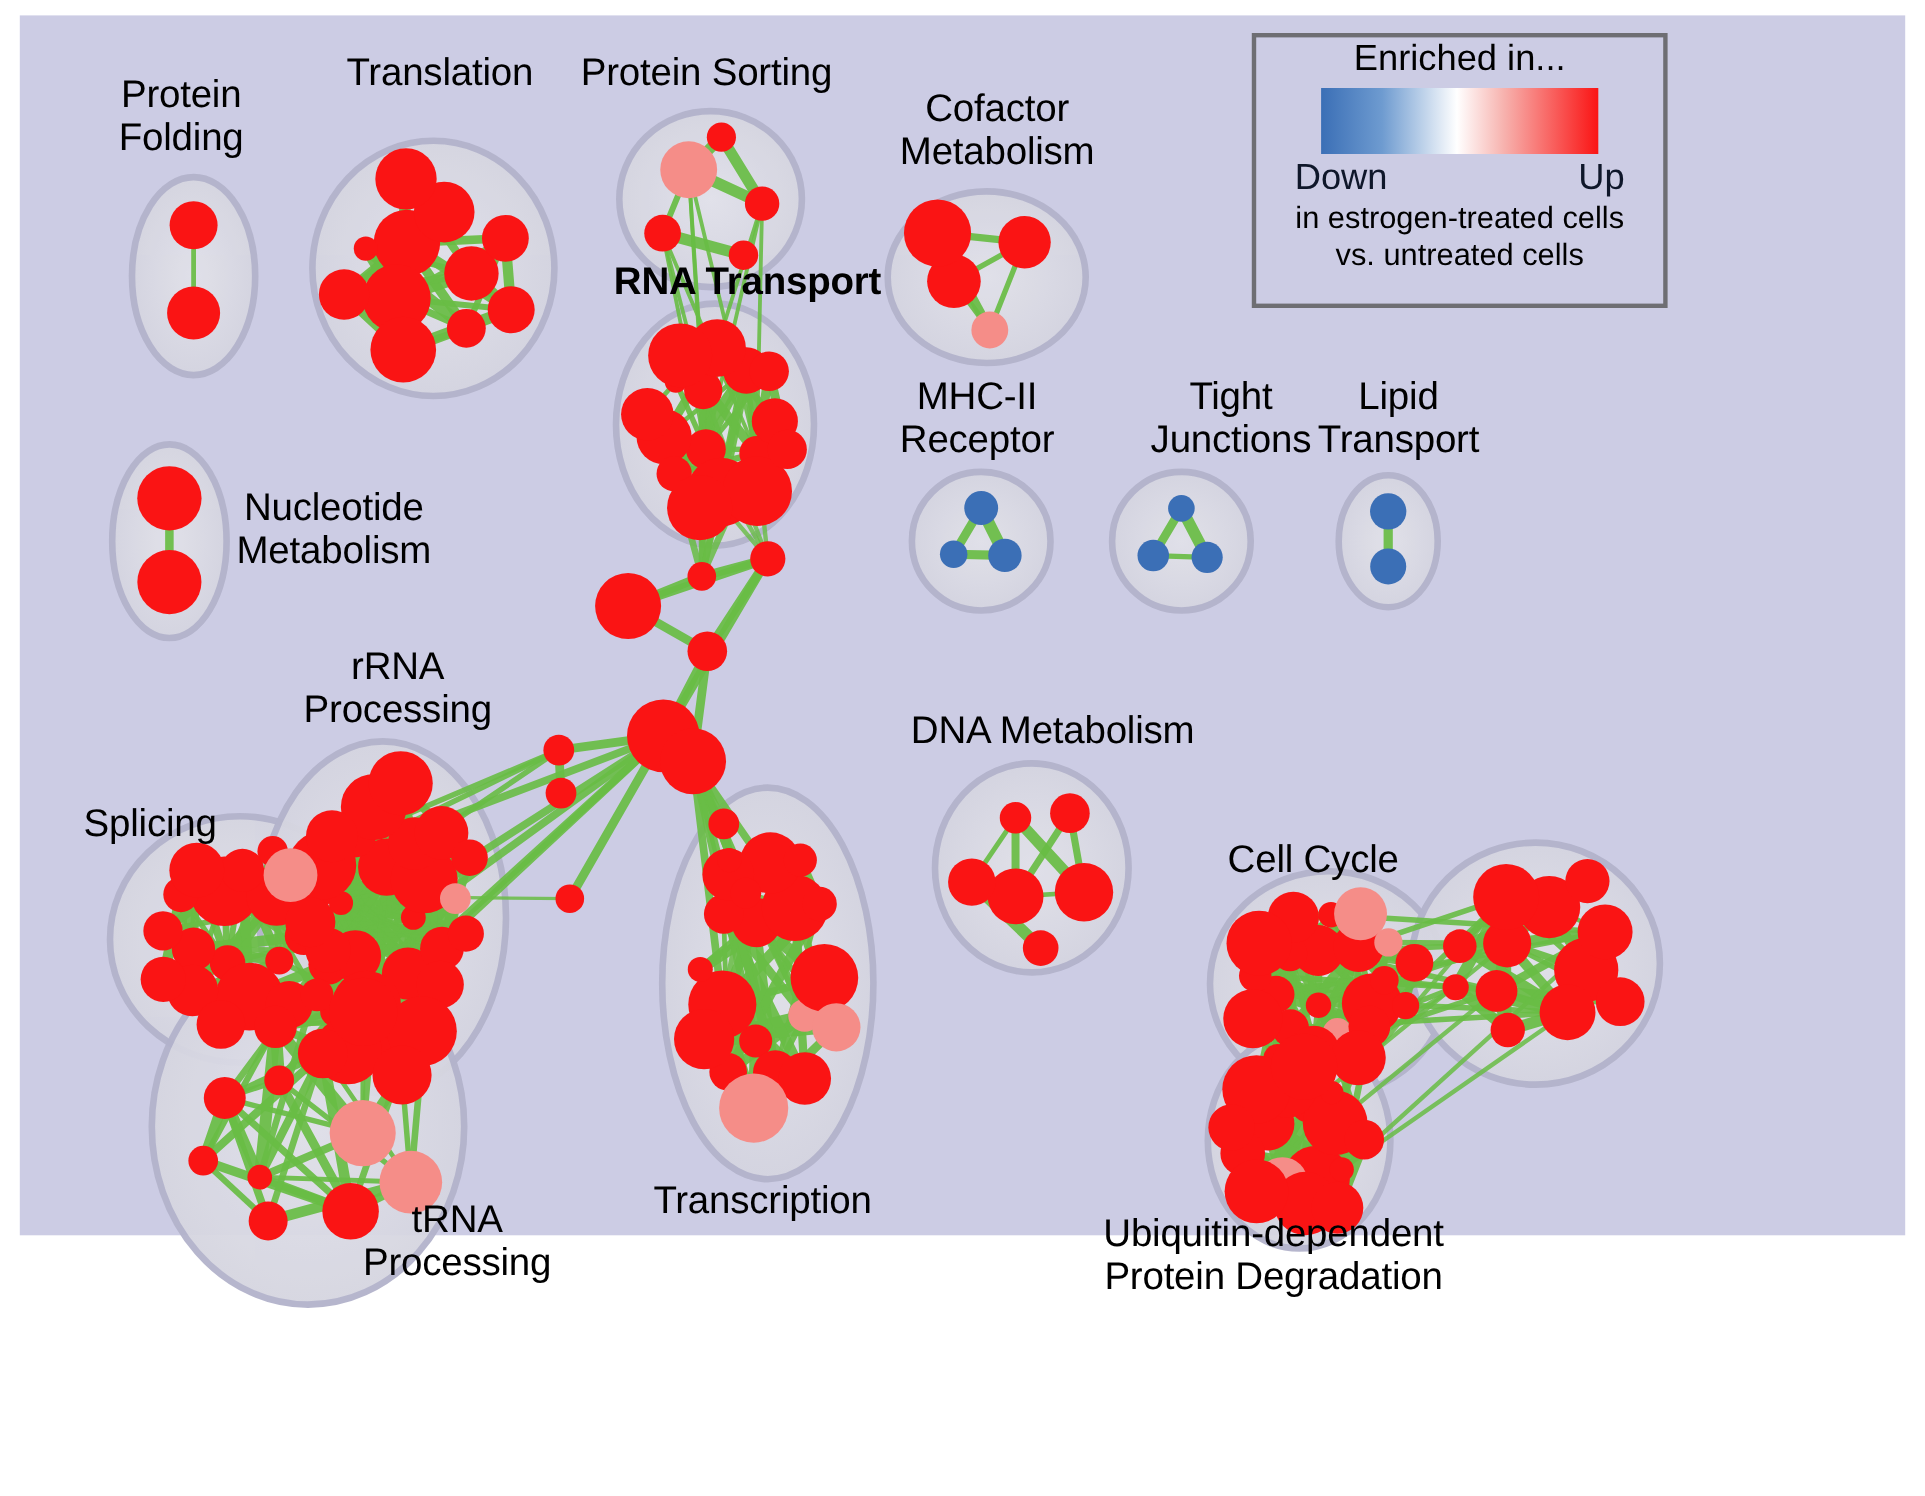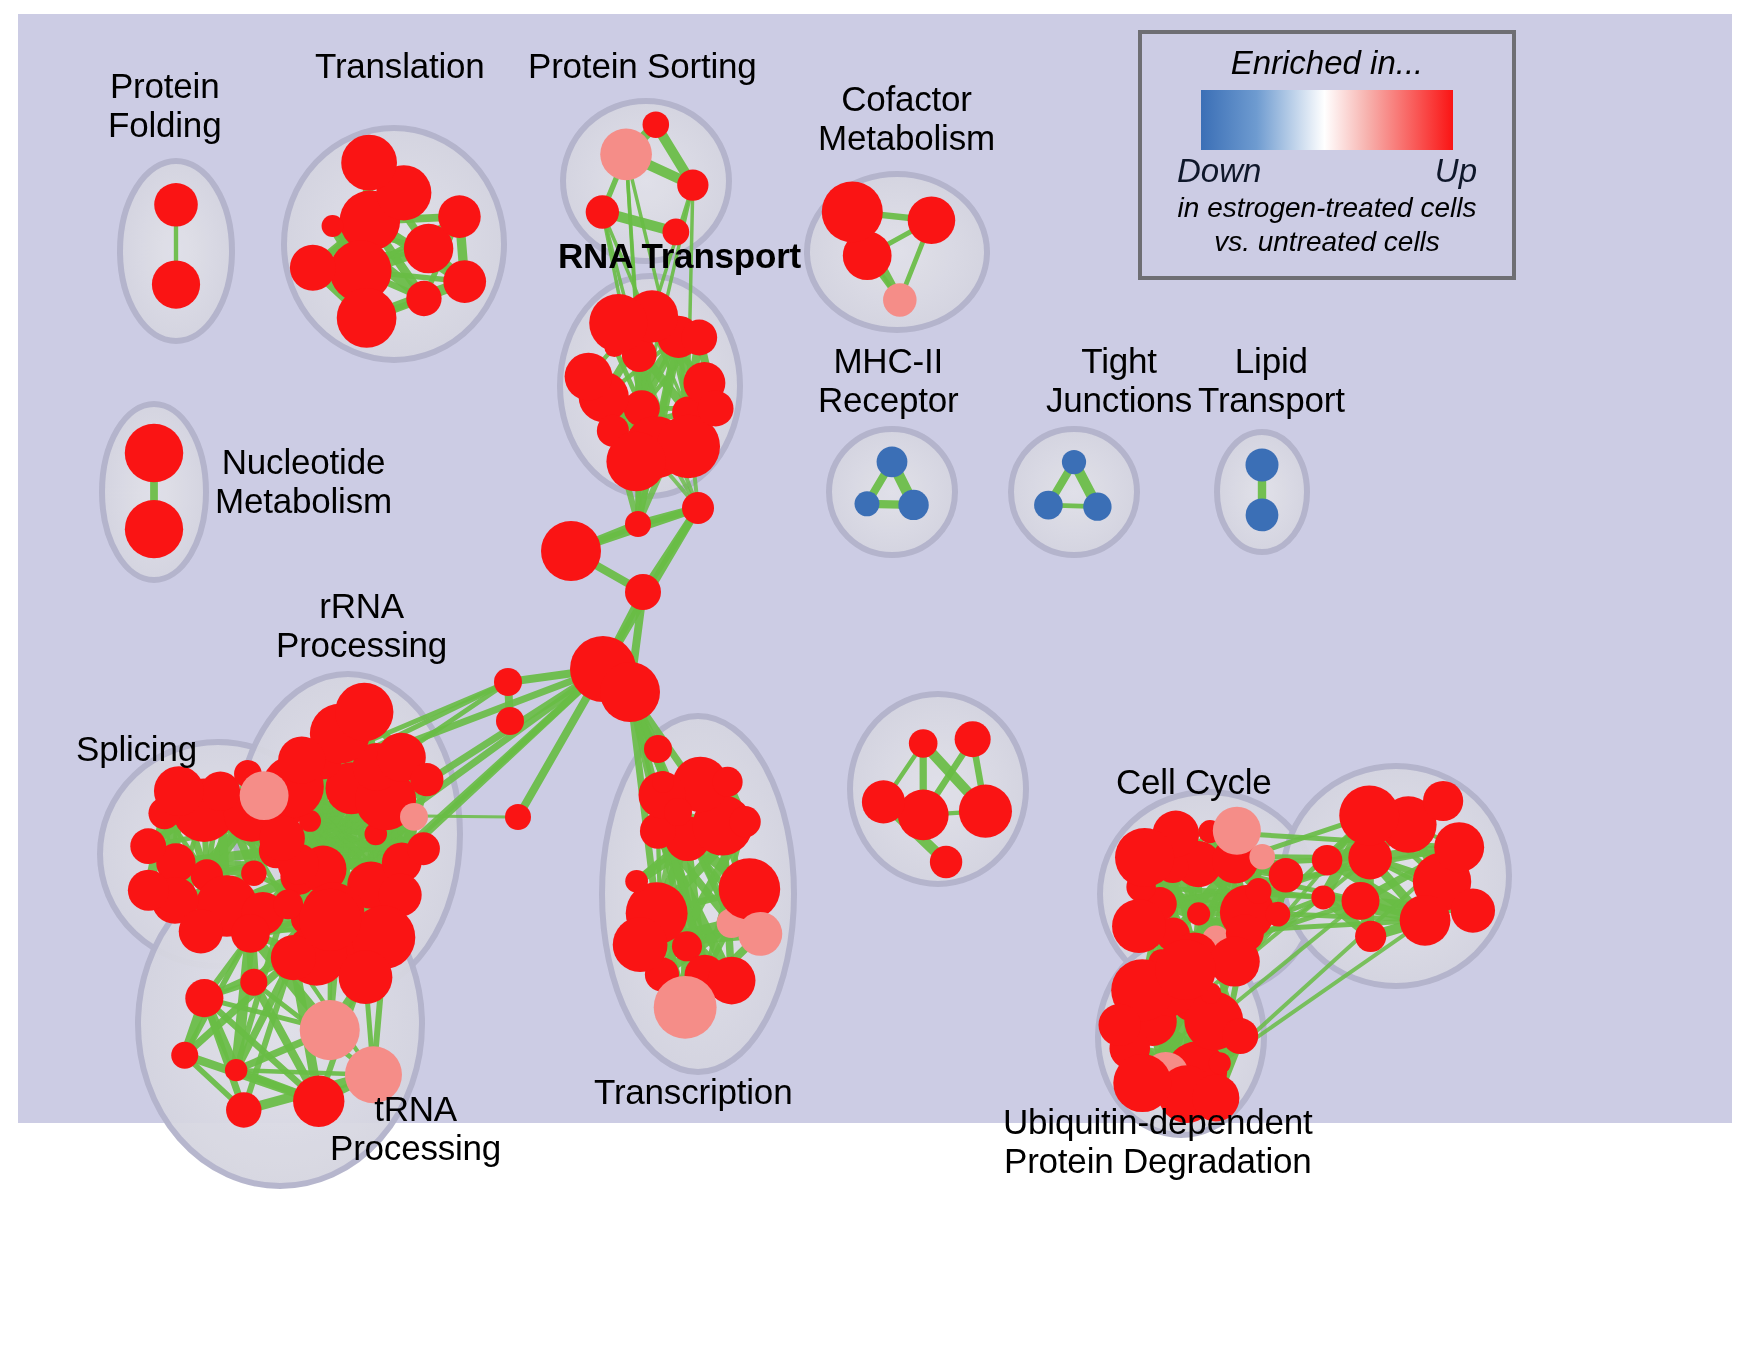--- a/index.html
+++ b/index.html
@@ -29,22 +29,21 @@
   }
   
   #legend{
     position:absolute;
     left:1120px; top:16px;
     width:378px; height:250px;
     background:#ccccE4;
     border:4px solid #6e6e73;
     box-sizing:border-box;
     display:flex;flex-direction:column;align-items:center;
-    padding-top:10px;
-    font-style:italic;
+    padding-top:0;
   }
   #legend .ttl{font-size:33px;color:#000;}
   #grad{
     width:252px;height:60px;margin-top:8px;
     background:linear-gradient(to right,#3b6fb6 0%,#6e9bd0 22%,#ffffff 49%,#f7b2ae 66%,#fa1414 100%);
   }
   #ends{width:300px;display:flex;justify-content:space-between;margin-top:2px;}
   #ends span{font-size:33px;color:#0f172a;}
   #legend .sub{font-size:28px;color:#000;line-height:1.16;margin-top:2px;}
 </style>
@@ -840,20 +839,21 @@
     <div class="lbl" style="left:1000px;top:327px;margin-left:28px;">Tight
 Junctions</div>
     <div class="lbl" style="left:1180px;top:327px;">Lipid
 Transport</div>
     <div class="lbl" style="left:58px;top:715px;">Splicing</div>
     <div class="lbl" style="left:258px;top:572px;">rRNA
 Processing</div>
     <div class="lbl" style="left:312px;top:1075px;">tRNA
 Processing</div>
     <div class="lbl" style="left:576px;top:1058px;">Transcription</div>
+    <div class="lbl" style="left:810px;top:630px;">DNA Metabolism</div>
     <div class="lbl" style="left:1098px;top:748px;text-align:center;">Cell Cycle</div>
     <div class="lbl" style="left:985px;top:1088px;">Ubiquitin-dependent
 Protein Degradation</div>
 
     <div id="legend">
       <div class="ttl">Enriched in...</div>
       <div id="grad"></div>
       <div id="ends">
         <span>Down</span>
         <span>Up</span>

